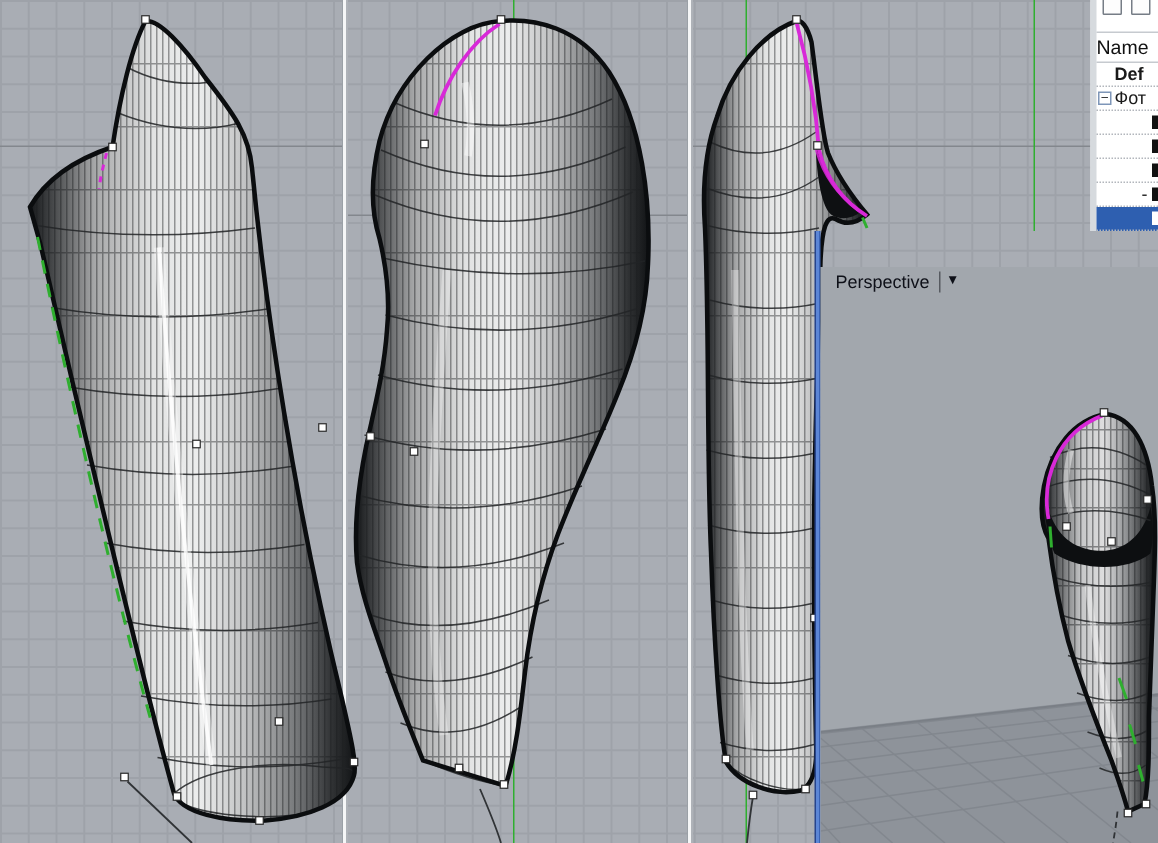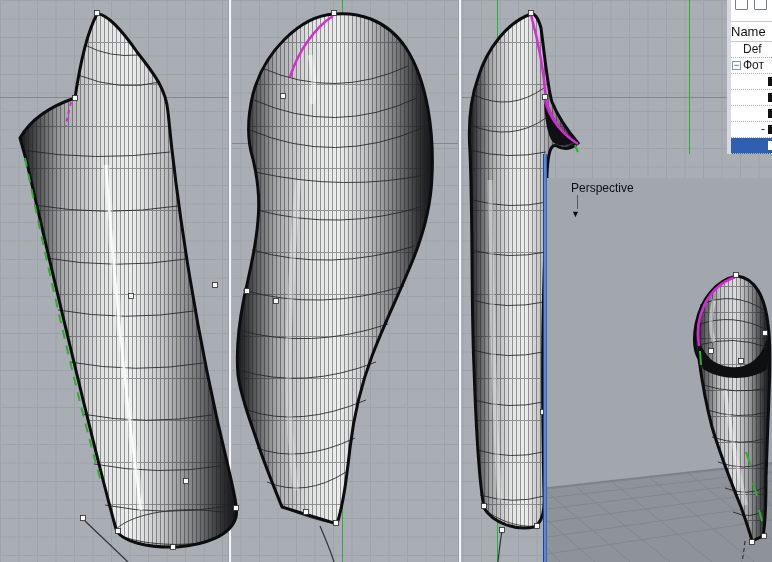--- a/index.html
+++ b/index.html
@@ -27,36 +27,36 @@
     background:#fff;border-left:4px solid #d6dade;font-size:12px;color:#1a1a1a;
   }
   .lp-toolbar{height:22px;border-bottom:1px solid #c6cacf;overflow:hidden;white-space:nowrap;padding-left:3px;}
   .lp-icon{display:inline-block;width:13px;height:16px;margin:-6px 2px 0 1px;vertical-align:top;
     border:1px solid #767d86;background:#fdfdfd;border-radius:1px;}
   .lp-header{height:20px;line-height:20px;padding-left:0;border-bottom:1px solid #c6cacf;font-size:13px;color:#111;}
   .lp-row{position:relative;height:16px;line-height:15px;border-bottom:1px dotted #b2b6bc;white-space:nowrap;overflow:hidden;}
   .lp-row .tick{position:absolute;right:0;top:3px;width:4px;height:9px;background:#111;}
   .lp-row.sel{color:#fff;}
   .lp-row.sel .tick{background:#fff;}
-  .lp-indent1{padding-left:12px;}
+  .lp-indent1{padding-left:12px;font-weight:bold;}
   .expander{display:inline-block;width:9px;height:9px;margin:3px 2px 0 1px;vertical-align:top;
     border:1px solid #7e96b8;background:#fff;color:#333;font-size:9px;line-height:7px;text-align:center;}
   .lp-dash{position:absolute;right:7px;top:0;}
 
   
   .float-window{position:absolute;left:543px;top:154px;width:229px;height:408px;z-index:4;}
   .fw-left-border{position:absolute;left:0;top:0;width:4px;height:100%;
     background:linear-gradient(90deg,#26448c 0 1px,#5c86d6 1px 3px,#3a62b4 3px 4px);}
   .fw-titlebar{position:absolute;left:1px;top:0;right:0;height:24px;
     border-top:1px solid #24468e;
     background:linear-gradient(180deg,#8fa9e6 0%,#5377cc 45%,#3a60b6 75%,#2f55a9 100%);
     color:#fff;font-weight:bold;font-size:12px;line-height:23px;padding-left:8px;}
   .fw-content{position:absolute;left:4px;top:24px;right:0;bottom:0;background:#a2a7ad;overflow:hidden;}
-  .fw-label-bar{position:absolute;left:24px;top:3px;z-index:2;display:flex;
-    font-size:12px;color:#0e1018;flex-direction:column;}
+  .fw-label-bar{position:absolute;left:10px;top:3px;z-index:2;display:flex;
+    font-size:12px;color:#0e1018;}
   .fw-sep{display:inline-block;width:1px;height:14px;background:#565a60;margin:0 4px 0 6px;}
   .fw-caret{font-size:9px;color:#0e1018;}
   .fw-svg{position:absolute;left:0;top:0;z-index:1;}
 </style>
 </head>
 <body>
 
 <div class="canvas">
 
   <div class="axis-h" style="left:0;top:97px;width:228px;"></div>

